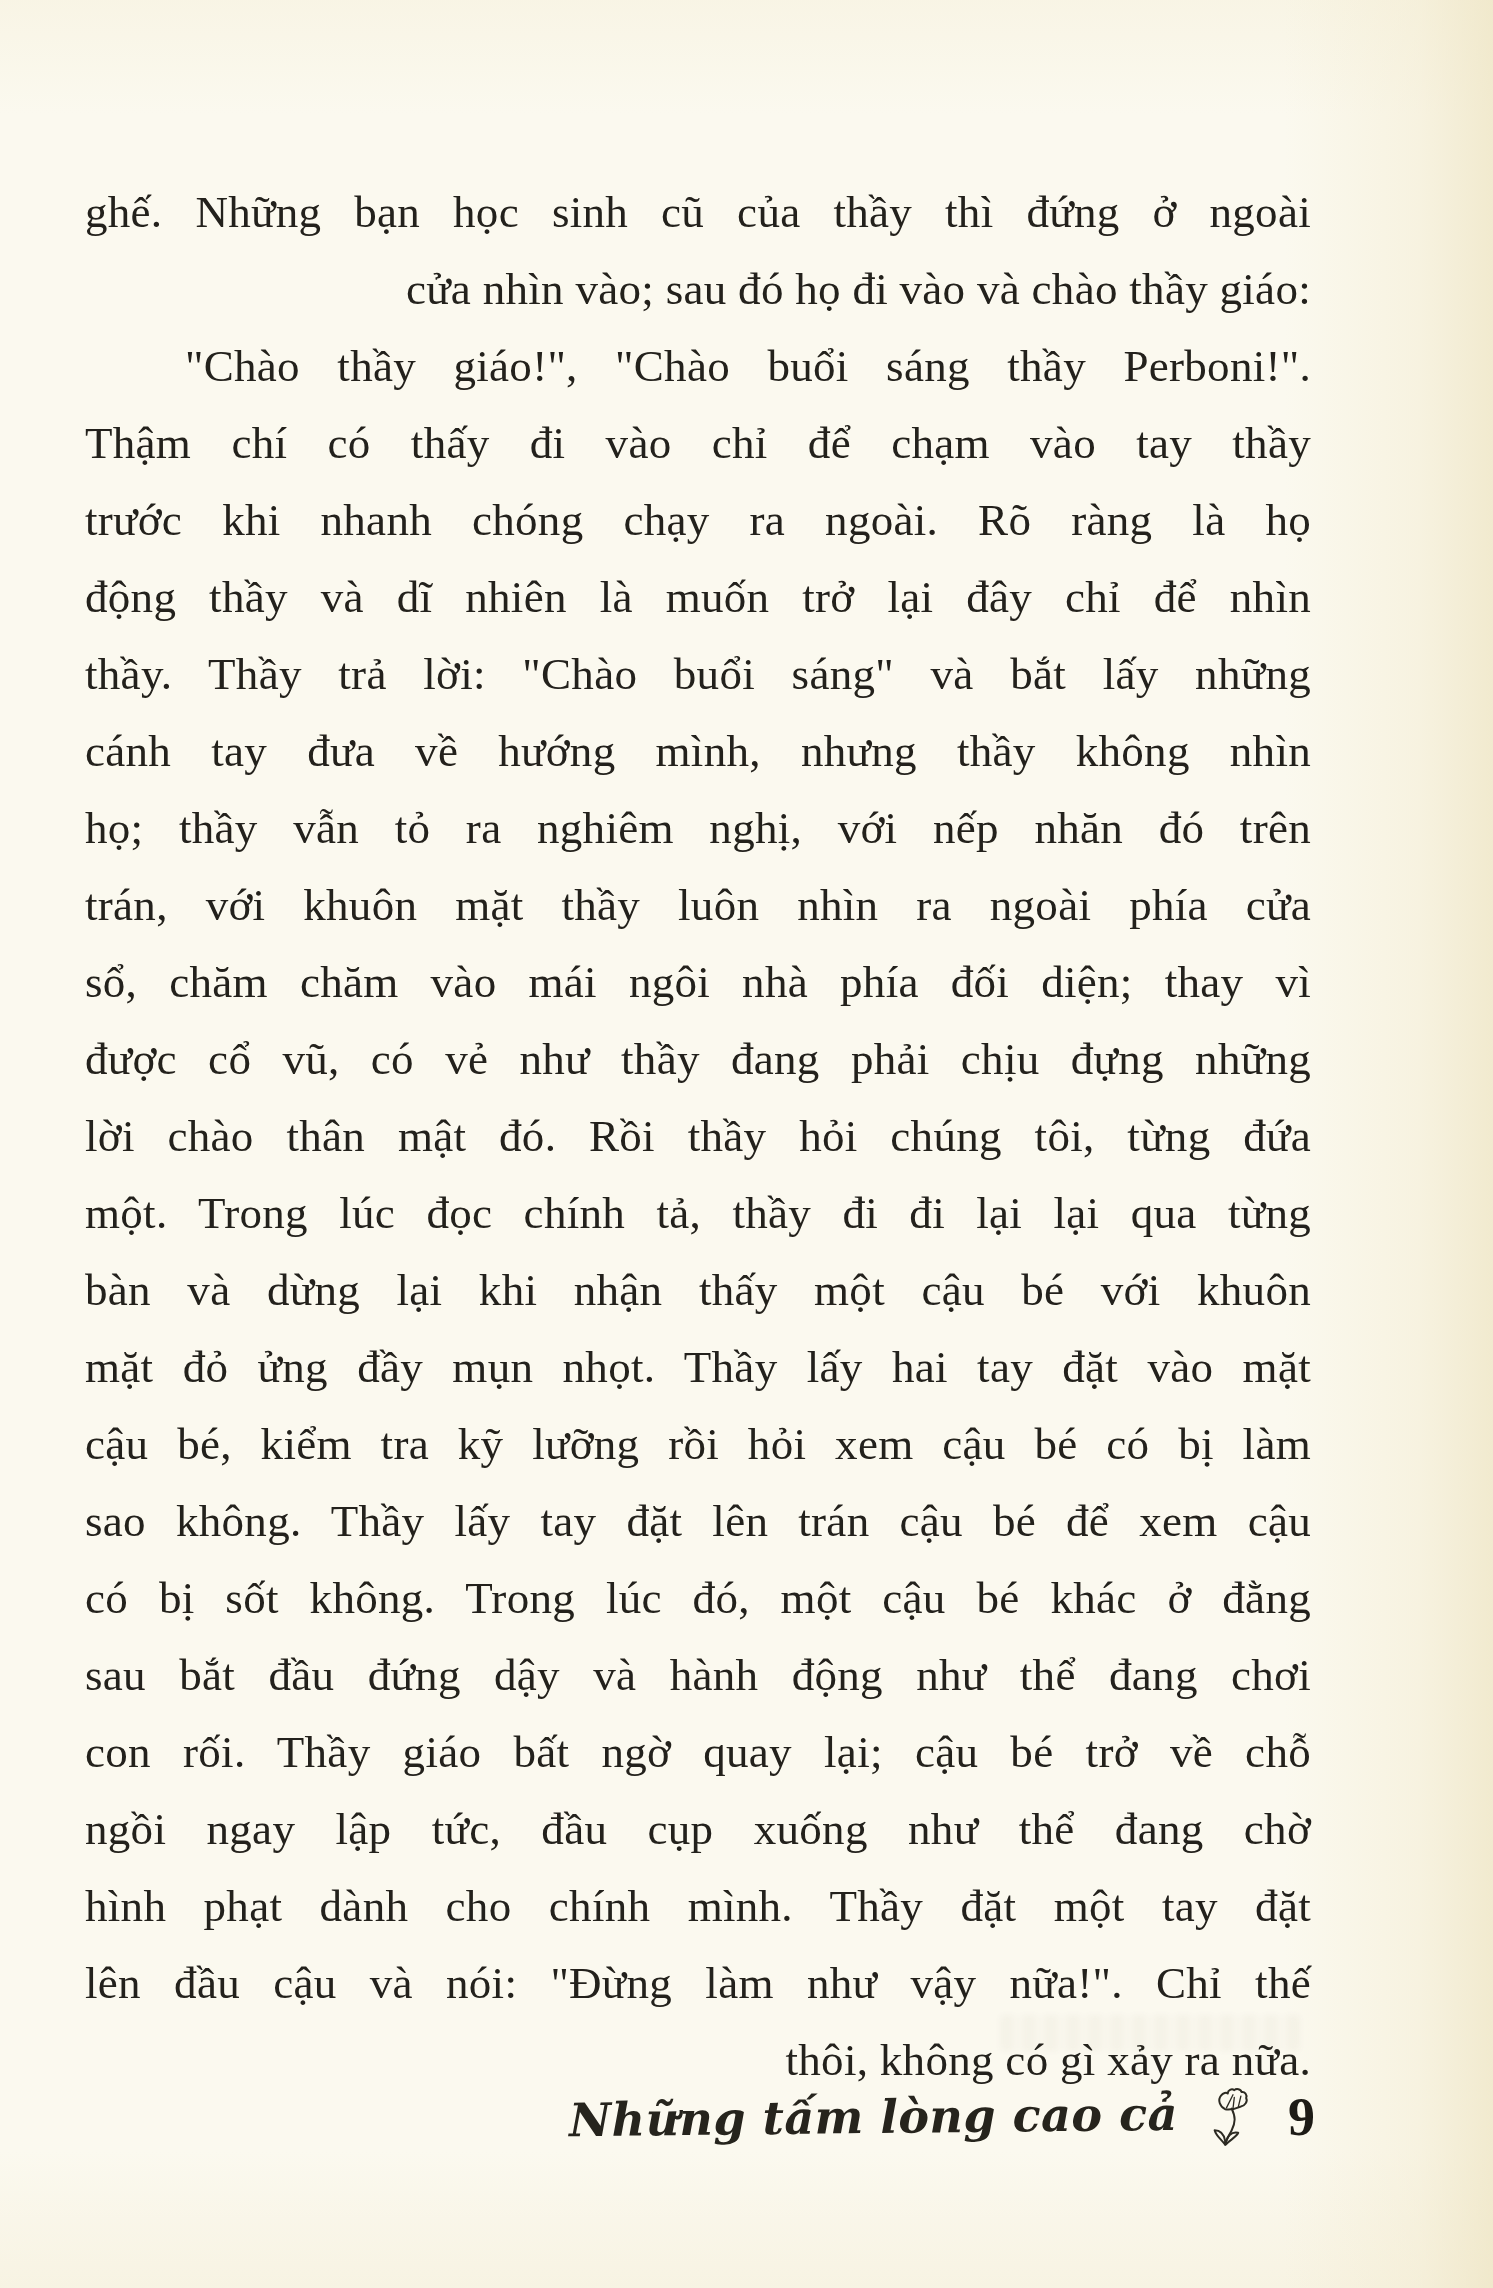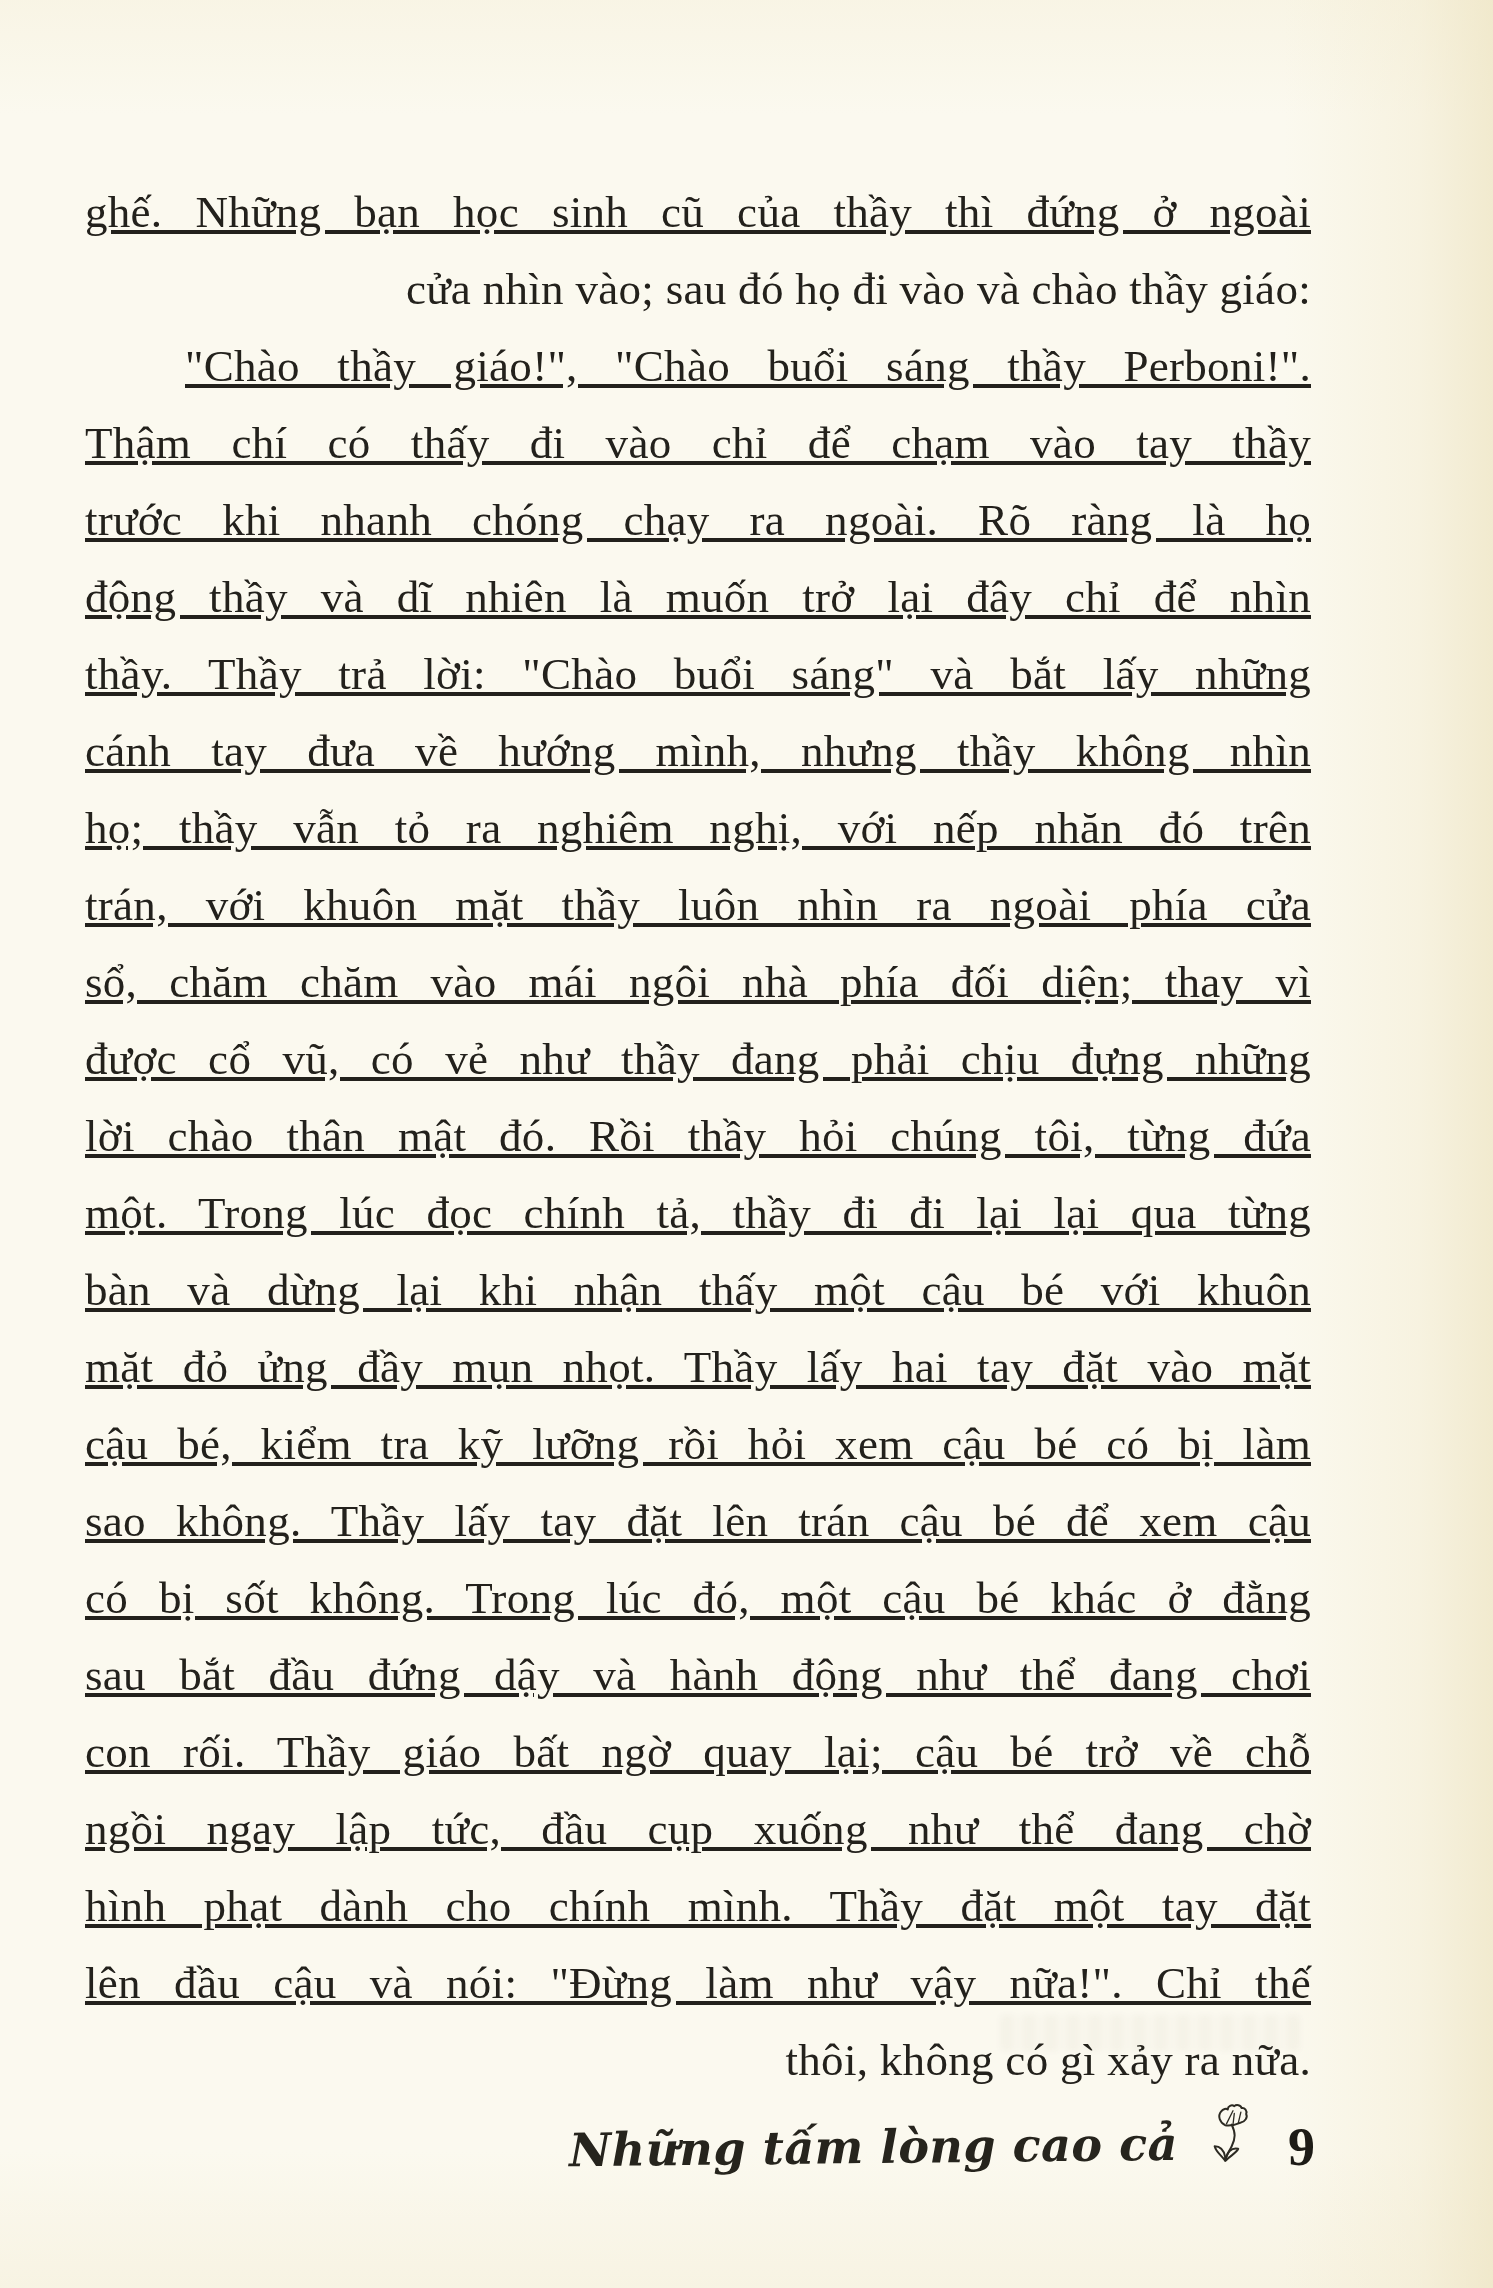--- a/index.html
+++ b/index.html
@@ -31,34 +31,33 @@
     font-size: 45px;
     line-height: 77px;
     height: 77px;
     white-space: normal;
     text-align: right;
     letter-spacing: 0.3px;
   }
   .line.j {
     text-align: justify;
     text-align-last: justify;
-    text-decoration: underline;
   }
   .line.ind {
     padding-left: 100px;
   }
   .footer {
     position: absolute;
     top: 2090px;
     left: 0;
     width: 1315px;
     height: 84px;
     display: flex;
     justify-content: flex-end;
-    align-items: flex-end;
+    align-items: flex-start;
     gap: 34px;
   }
   .footer-title {
     font-family: "DejaVu Serif", serif;
     font-style: italic;
     font-weight: bold;
     font-size: 46px;
     letter-spacing: 0.5px;
     transform: rotate(-0.6deg);
     color: #26241d;

